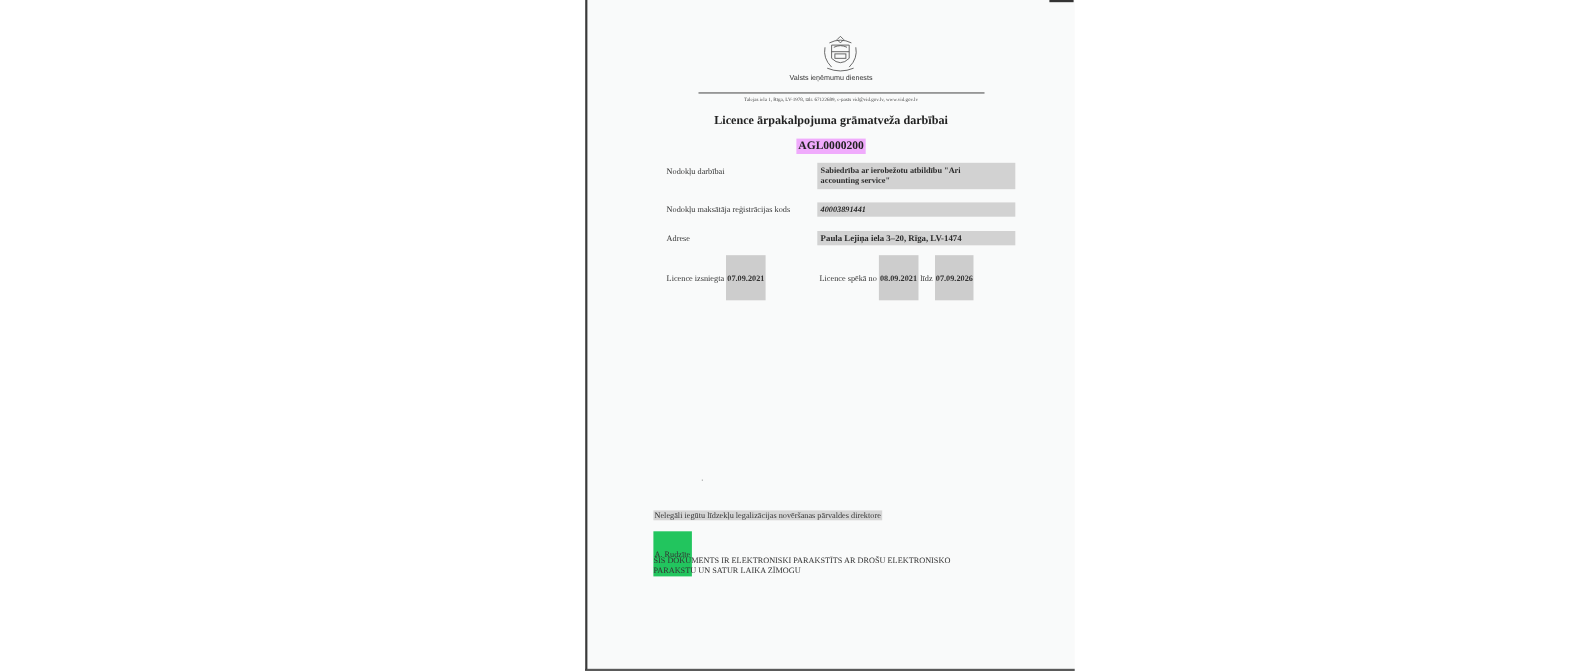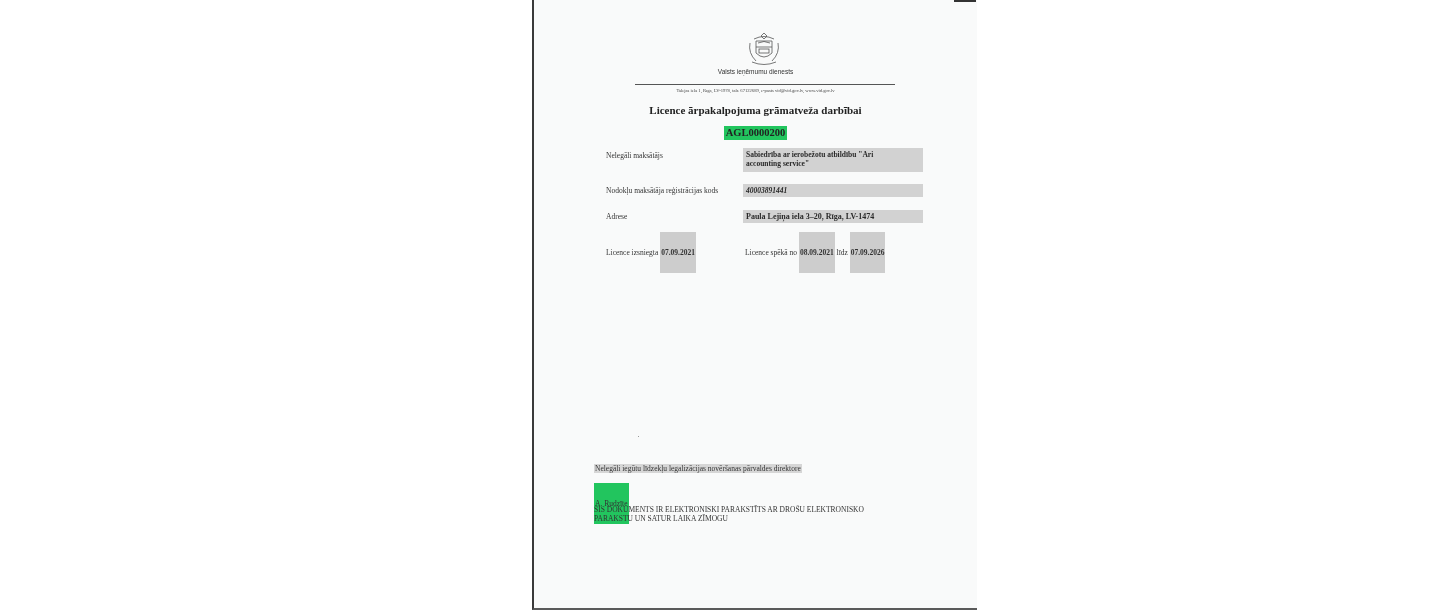--- a/index.html
+++ b/index.html
@@ -16,21 +16,21 @@
     .page-topbar {
       position: absolute; left: 420px; top: 0; width: 22px; height: 2px; background: #333;
     }
     .abs { position: absolute; }
     .logo { left: 210px; top: 31px; width: 40px; height: 36px; }
     .agency { left: 0; width: 443px; top: 68px; text-align: center; font-family: "Liberation Sans", "DejaVu Sans", sans-serif; font-size: 6.5px; color: #333; }
     .hr { left: 101px; top: 84px; width: 260px; height: 1px; background: #555; }
     .contact { left: 0; width: 443px; top: 88px; text-align: center; font-size: 4.6px; color: #444; }
     .title { left: 0; width: 443px; top: 104px; text-align: center; font-size: 11px; font-weight: bold; color: #222; }
     .licno-wrap { left: 0; width: 443px; top: 122px; text-align: center; }
-    .licno { display: inline-block; background: #22c55e; font-size: 10.5px; font-weight: bold; padding: 0 2px; line-height: 14px; color: #222; }
+    .licno { display: inline-block; background: #f0abfc; font-size: 10.5px; font-weight: bold; padding: 0 2px; line-height: 14px; color: #222; }
     .label { left: 72px; font-size: 7.5px; color: #333; }
     .value {
       left: 209px; width: 180px; background: #d2d2d2; font-size: 7.5px; font-weight: bold; color: #2a2a2a;
       padding: 2px 3px; box-sizing: border-box; line-height: 9px;
     }
     .dates { font-size: 7.5px; color: #333; top: 248px; }
     .hl { background: #cdcdcd; font-weight: bold; padding: 16px 1px; }
     .sig-title { left: 60px; top: 464px; font-size: 7.5px; background: #d6d6d6; padding: 0 1px; color: #333; }
     .sig-name { left: 60px; top: 483px; font-size: 7.5px; background: #22c55e; padding: 16px 1px; color: #333; }
     .notice { left: 60px; top: 505px; font-size: 7.5px; color: #333; line-height: 9px; width: 320px; }
@@ -59,21 +59,21 @@
   </div>
   <div class="abs agency">Valsts ieņēmumu dienests</div>
   <div class="abs hr"></div>
   <div class="abs contact">Talejas iela 1, Rīga, LV-1978, tālr. 67122689, e-pasts vid@vid.gov.lv, www.vid.gov.lv</div>
 
   <div class="abs title">Licence ārpakalpojuma grāmatveža darbībai</div>
   <div class="abs licno-wrap">
     <span class="licno">AGL0000200</span>
   </div>
 
-  <div class="abs label" style="top:151px;">Nelegāli maksātājs</div>
+  <div class="abs label" style="top:151px;">Nodokļu darbībai</div>
   <div class="abs value" style="top:148px; height:24px;">
     <div>Sabiedrība ar ierobežotu atbildību "Ari</div>
     <div>accounting service"</div>
   </div>
 
   <div class="abs label" style="top:186px;">Nodokļu maksātāja reģistrācijas kods</div>
   <div class="abs value" style="top:184px; height:13px;font-style:italic;">40003891441</div>
 
   <div class="abs label" style="top:212px;">Adrese</div>
   <div class="abs value" style="top:210px; height:13px; font-size:8px;">Paula Lejiņa iela 3–20, Rīga, LV-1474</div>

